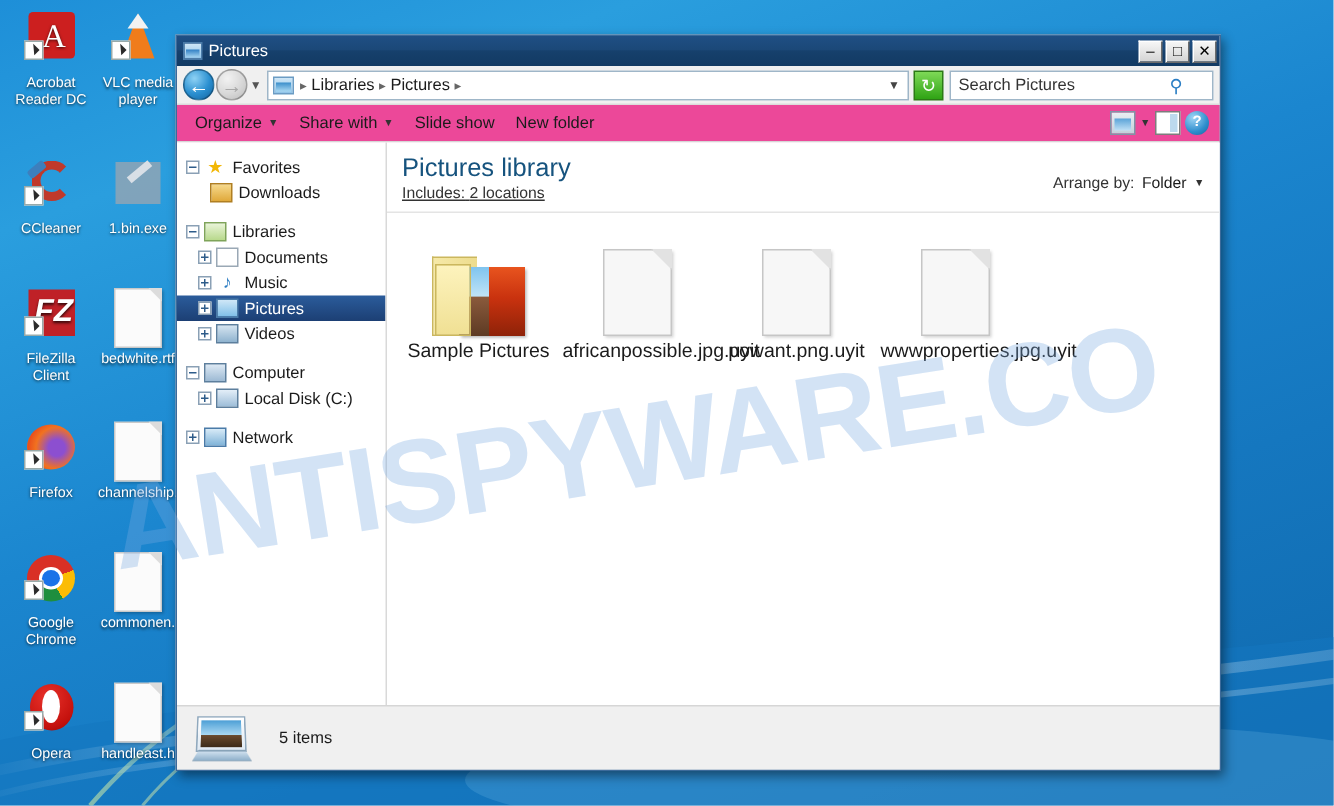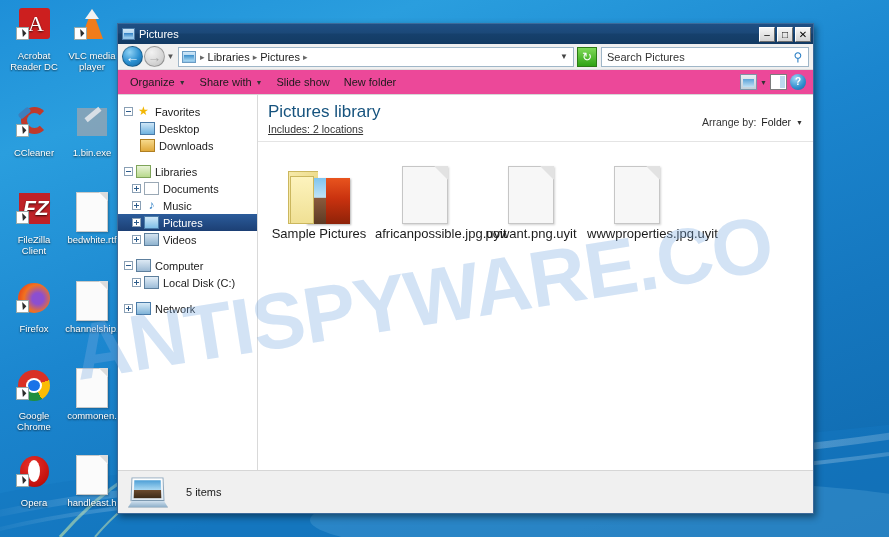--- a/index.html
+++ b/index.html
@@ -111,22 +111,22 @@
   .crumb{ padding:0 2px; }
   .crumb-sep{ color:#666; font-size:9px; padding:0 1px; }
   .addr-drop{ margin-left:auto; font-size:8px; color:#444; padding-right:2px;}
   .refresh-btn{
     width:20px;height:20px;margin-right:4px;
     background: linear-gradient(to bottom,#7ed957,#2fa314);
     border:1px solid #2c7a16; display:flex;align-items:center;justify-content:center;
     color:#fff; font-size:12px;
   }
   .searchbox{
-    width:208px;height:20px; background:#fff; border:1px solid #9fb6c8;
-    display:flex; align-items:center; padding:0 2px 0 5px; font-size:11px; color:#333;
+    width:176px;height:20px; background:#fff; border:1px solid #9fb6c8;
+    display:flex; align-items:center; padding:0 16px 0 5px; font-size:11px; color:#333;
   }
   .searchbox .sb-text{ flex:1; }
   .sb-icon{ width:16px;height:16px; display:flex;align-items:center;justify-content:center;
     color:#2a7ec4; font-size:12px;}
 
   .toolbar{
     height:25px; flex:0 0 25px; background:#ec4899;
     display:flex; align-items:center; padding:0 5px;
     border-bottom:1px solid #d6d6d6; font-size:11px; color:#1b1b1b;
   }
@@ -455,24 +455,20 @@
 
     <div class="navpane">
 
       <div class="tree-group">
         <div class="tree-row">
           <span class="exp"></span>
           <span class="ti ti-star">★</span>
           <span>Favorites</span>
         </div>
         <div class="tree-row child">
-          <span class="ti ti-mon"></span>
-          <span>Desktop</span>
-        </div>
-        <div class="tree-row child">
           <span class="ti ti-dl"></span>
           <span>Downloads</span>
         </div>
       </div>
 
       <div class="tree-group">
         <div class="tree-row">
           <span class="exp"></span>
           <span class="ti ti-lib"></span>
           <span>Libraries</span>

